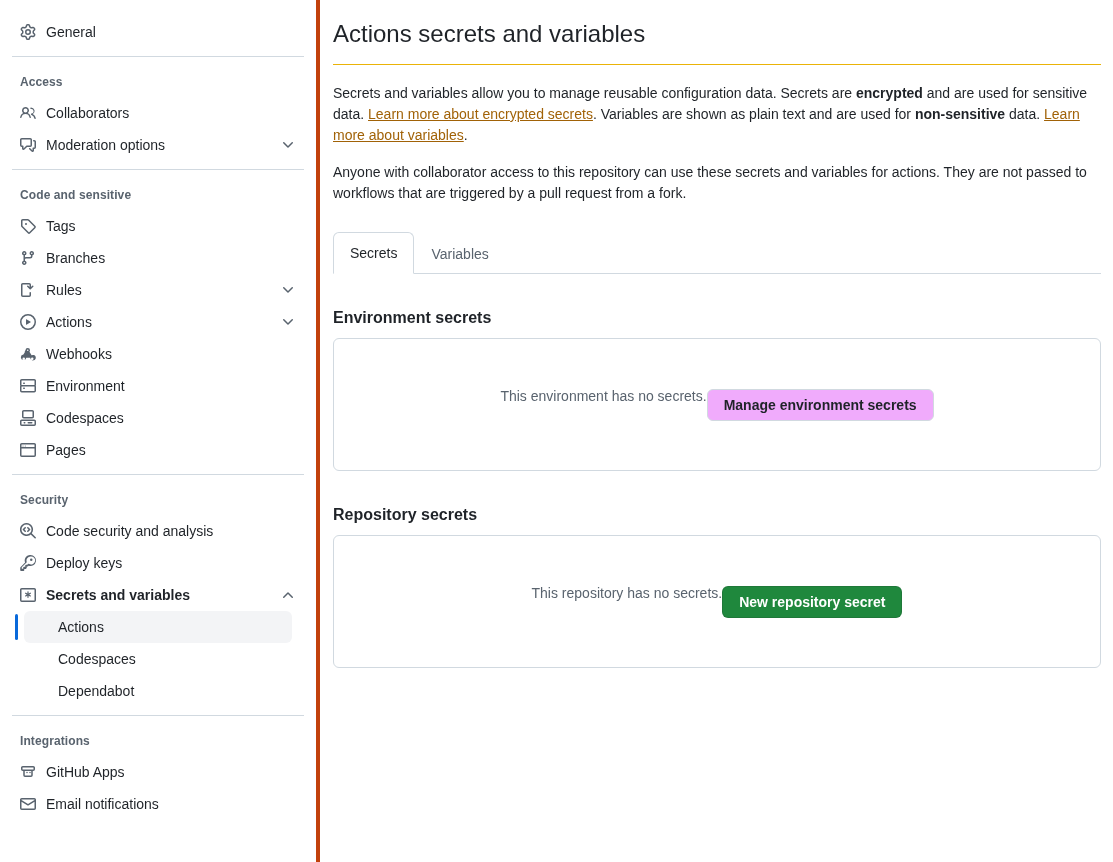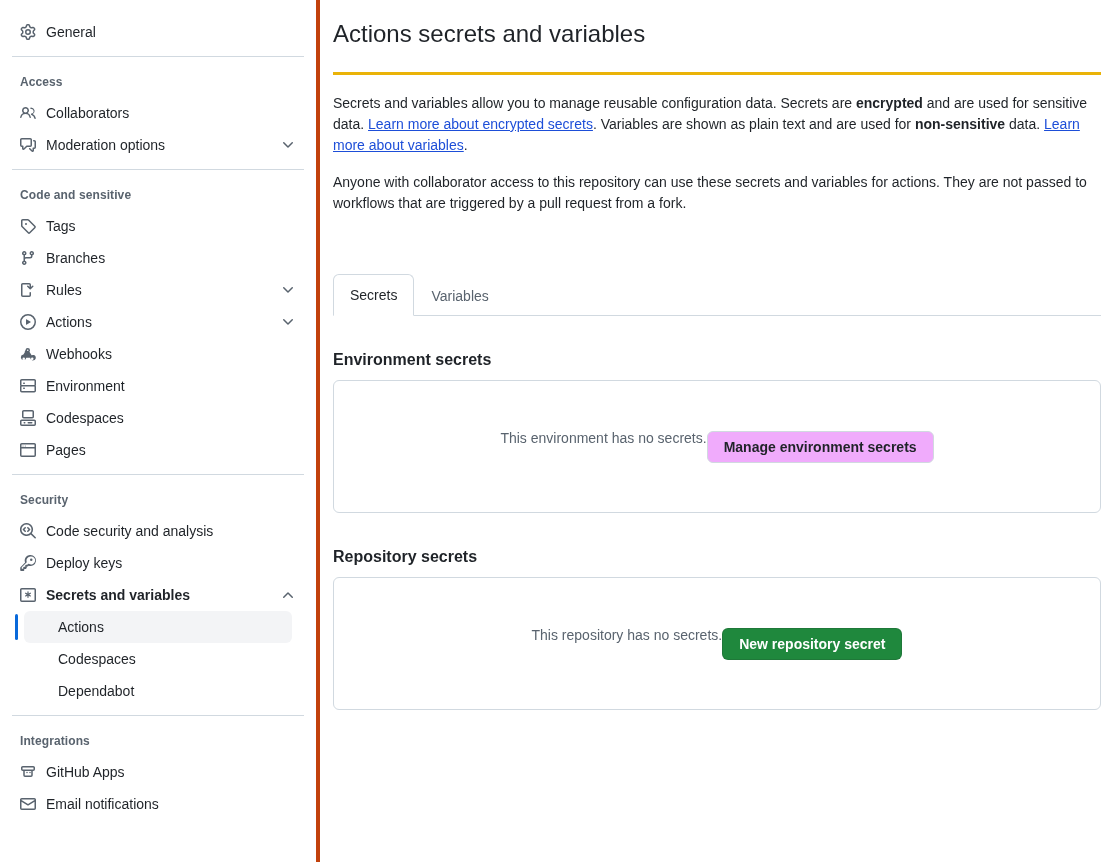--- a/index.html
+++ b/index.html
@@ -103,32 +103,32 @@
     padding: 18px 13px 0 13px;
     overflow: hidden;
   }
   .main-inner { width: 768px; }
   .page-title {
     font-size: 24px;
     font-weight: 400;
     line-height: 32px;
     color: #1f2328;
     margin: 0;
-    padding-bottom: 22px;
-    border-bottom: 3px solid #eab308;
+    padding-bottom: 14px;
+    border-bottom: 1px solid #eab308;
   }
   .para {
     font-size: 14px;
     line-height: 21px;
     color: #1f2328;
     margin: 18px 0 0 0;
   }
   .para.second { margin-top: 16px; }
   .para a {
-    color: #1d4ed8;
+    color: #a16207;
     text-decoration: underline;
   }
   .para b { font-weight: 600; }
 
   
   .tabnav {
     margin-top: 28px;
     border-bottom: 1px solid #d1d9e0;
     display: flex;
     align-items: flex-end;
@@ -145,21 +145,20 @@
     border-radius: 6px 6px 0 0;
     margin-bottom: -1px;
     background: transparent;
   }
   .tab.active {
     color: #1f2328;
     font-weight: 400;
     background: #ffffff;
     border-color: #d1d9e0;
     border-bottom: 1px solid #ffffff;
-    margin-top: 32px;
   }
 
   
   .section-title {
     font-size: 16px;
     font-weight: 600;
     line-height: 24px;
     color: #1f2328;
     margin: 32px 0 8px 0;
   }

